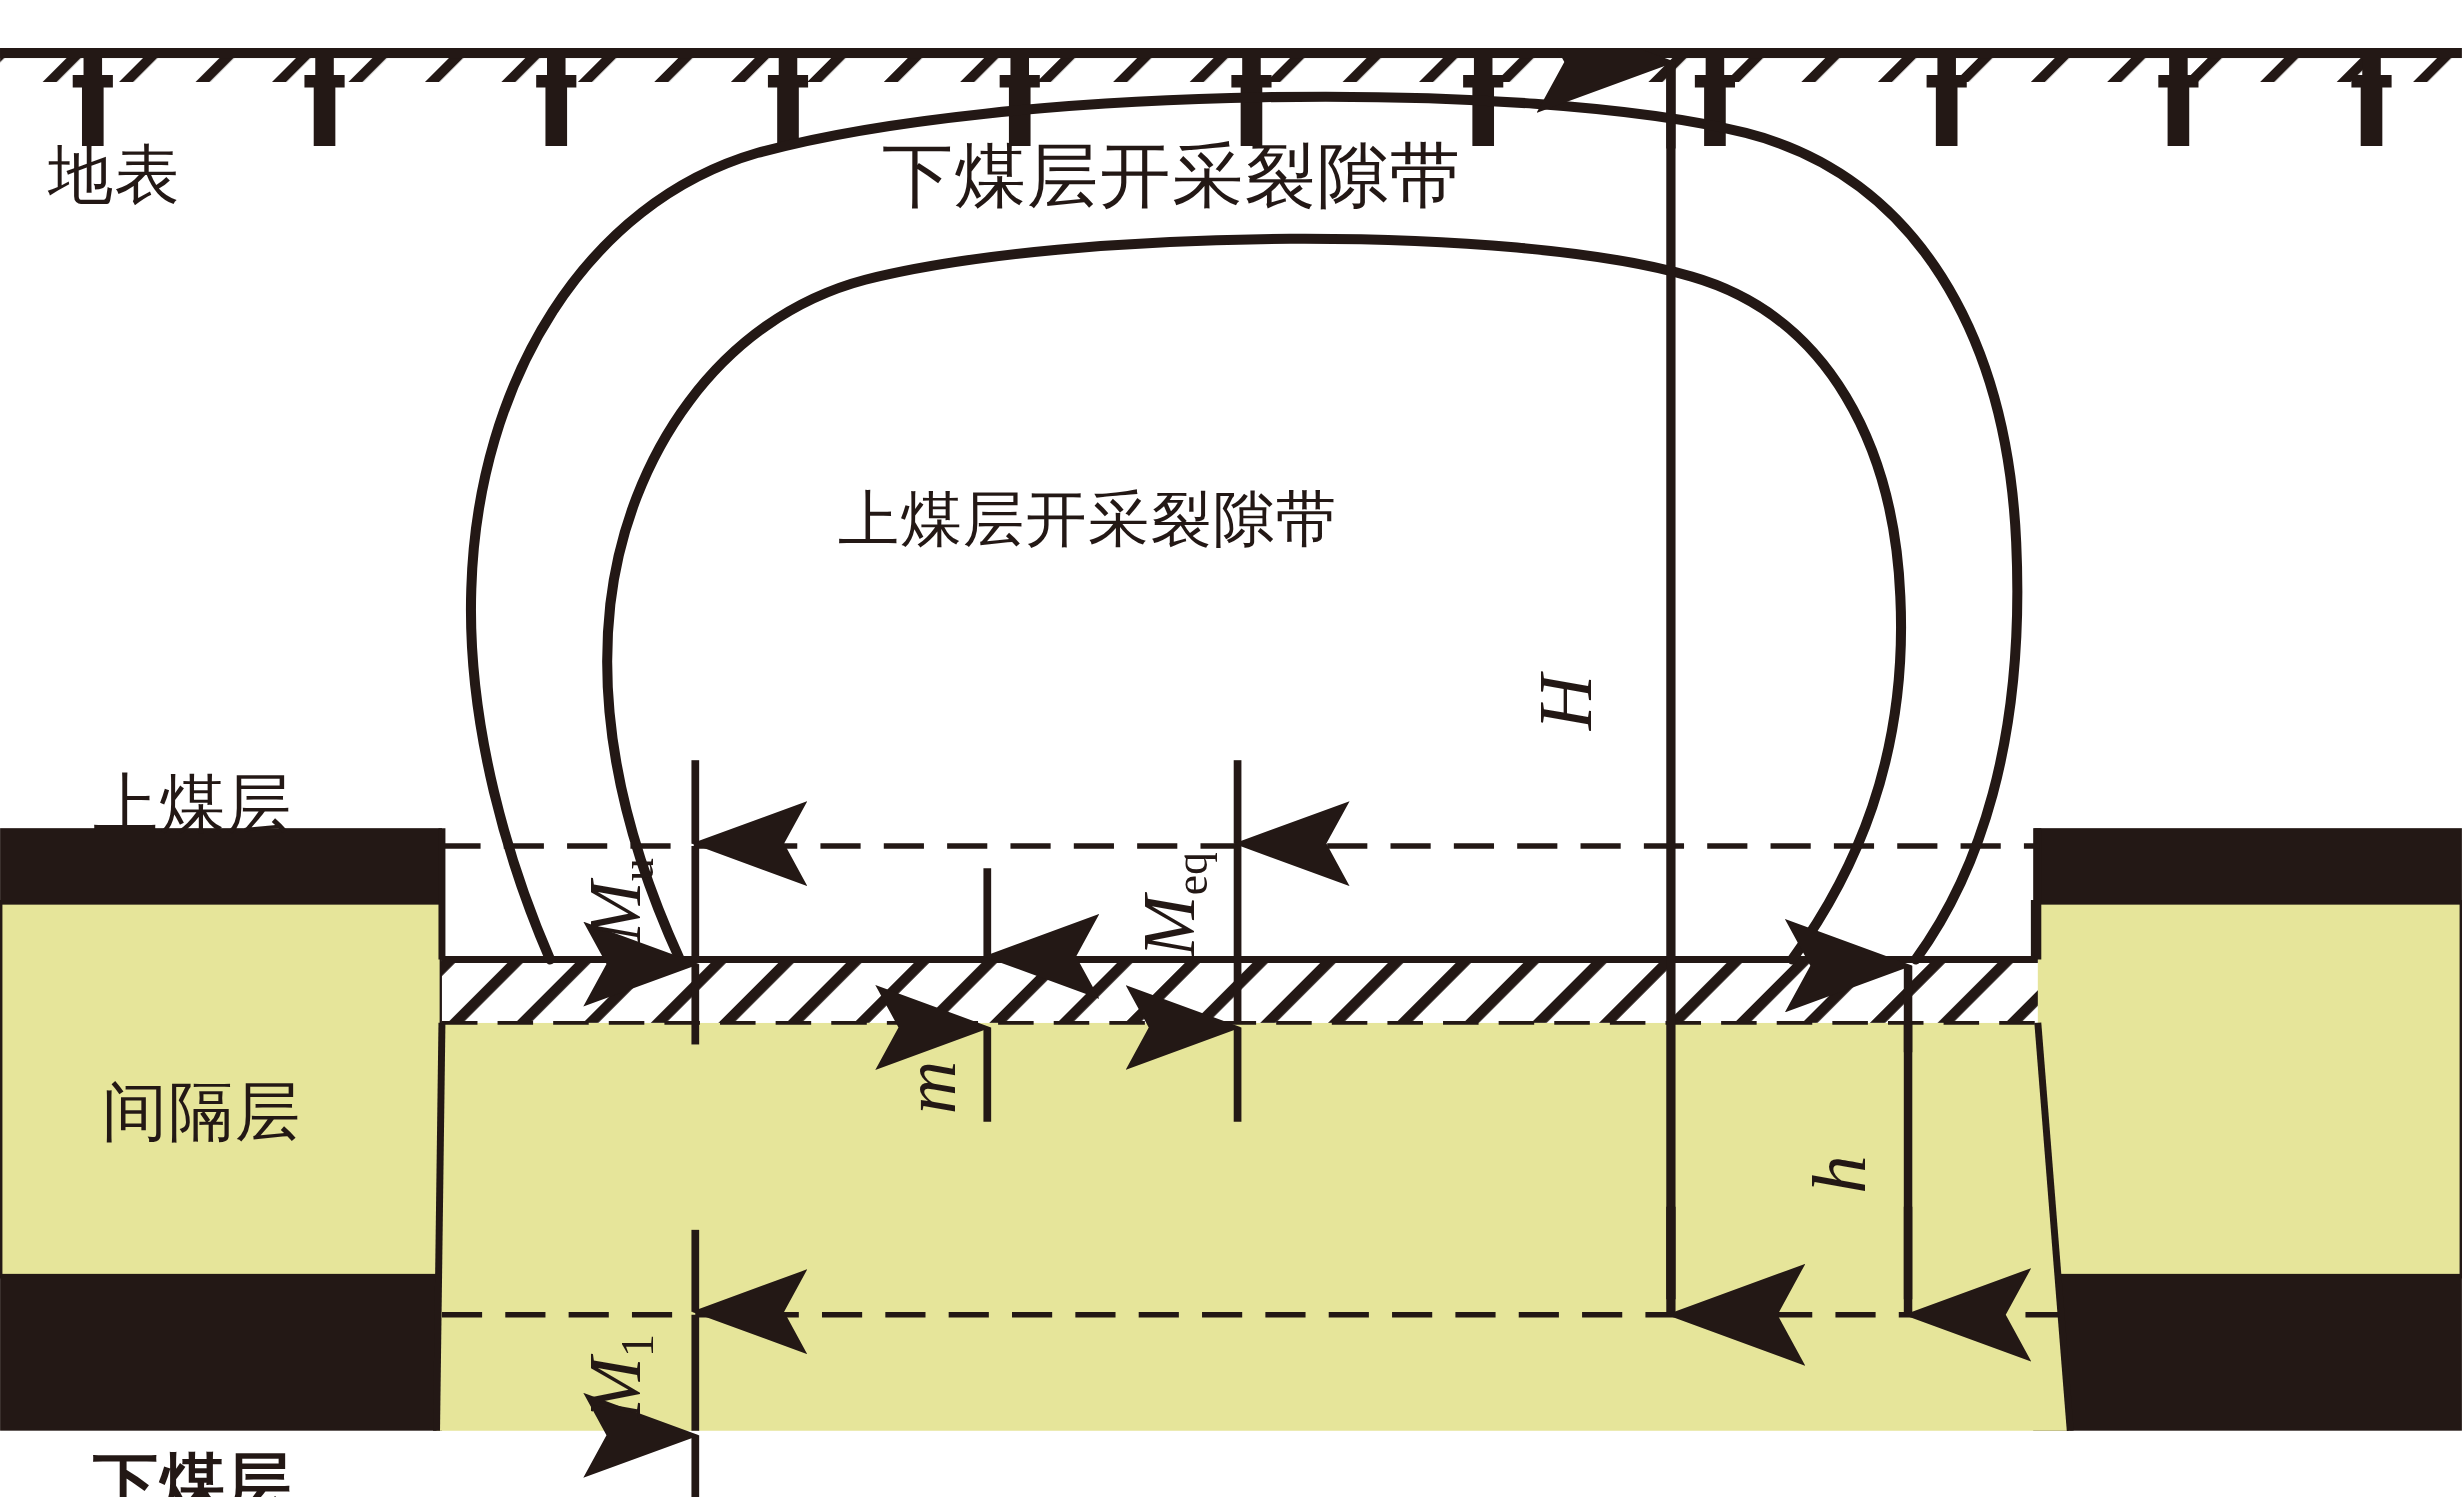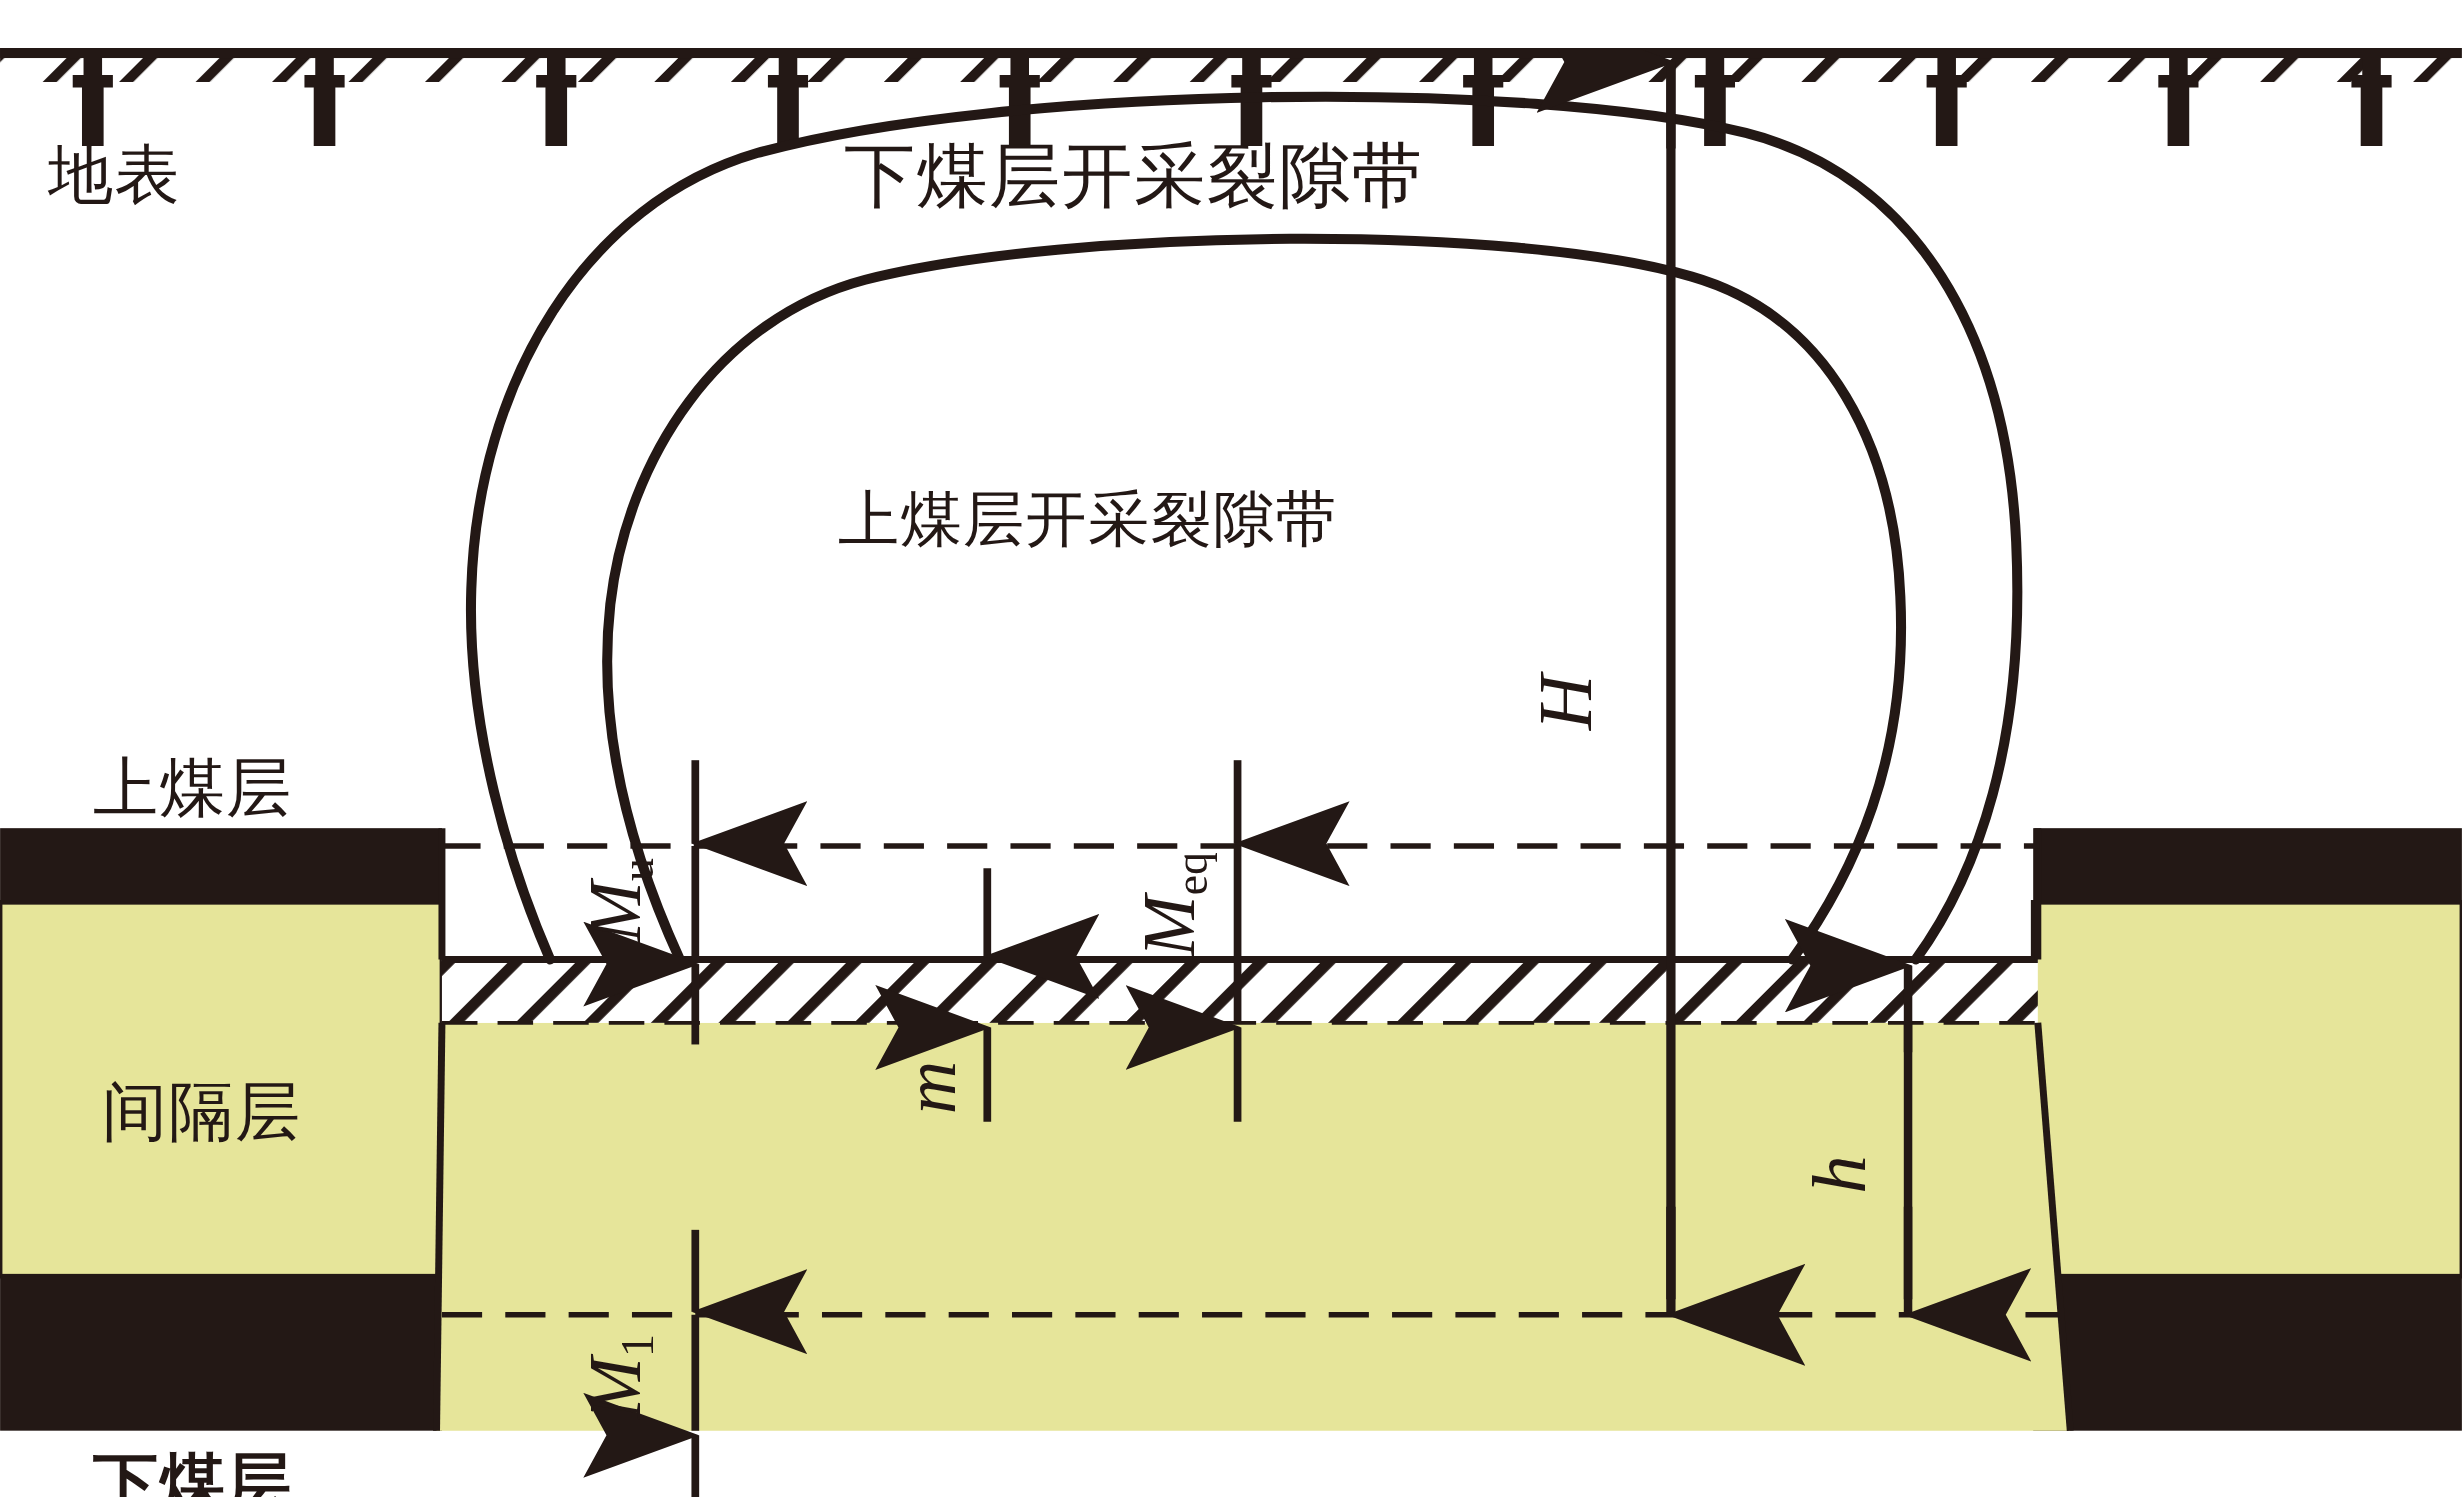--- a/index.html
+++ b/index.html
@@ -136,25 +136,25 @@
 
     <g stroke="#231815" stroke-width="10">
       <line x1="900" y1="1530" x2="900" y2="1636" marker-end="url(#arwHead)"></line>
       <line x1="900" y1="1640" x2="900" y2="1790"></line>
       <line x1="900" y1="1900" x2="900" y2="1796" marker-end="url(#arwHead)"></line>
     </g>
   </svg>
 
   <div class="cn-label" style="left:48px;  top:83px;">地表</div>
 
-  <div class="cn-label" style="left:844px; top:81px; font-size:71px;">下煤层开采裂隙带</div>
+  <div class="cn-label" style="left:882px; top:81px; font-size:71px;">下煤层开采裂隙带</div>
 
   <div class="cn-label" style="left:838px; top:431px; font-size:61px;">上煤层开采裂隙带</div>
 
-  <div class="cn-label" style="left:93px; top:696px;">上煤层</div>
+  <div class="cn-label" style="left:93px; top:712px;">上煤层</div>
 
   <div class="cn-label" style="left:102px; top:1020px;">间隔层</div>
 
   <div class="cn-label" style="left:93px; top:1391px;font-weight:bold;">下煤层</div>
 
   <div class="sym rot" style="left:576px; top:807px; font-size:74px;">
     <span>M</span><span class="sub">u</span>
   </div>
 
   <div class="sym rot" style="left:904px; top:997px; font-size:74px;">

